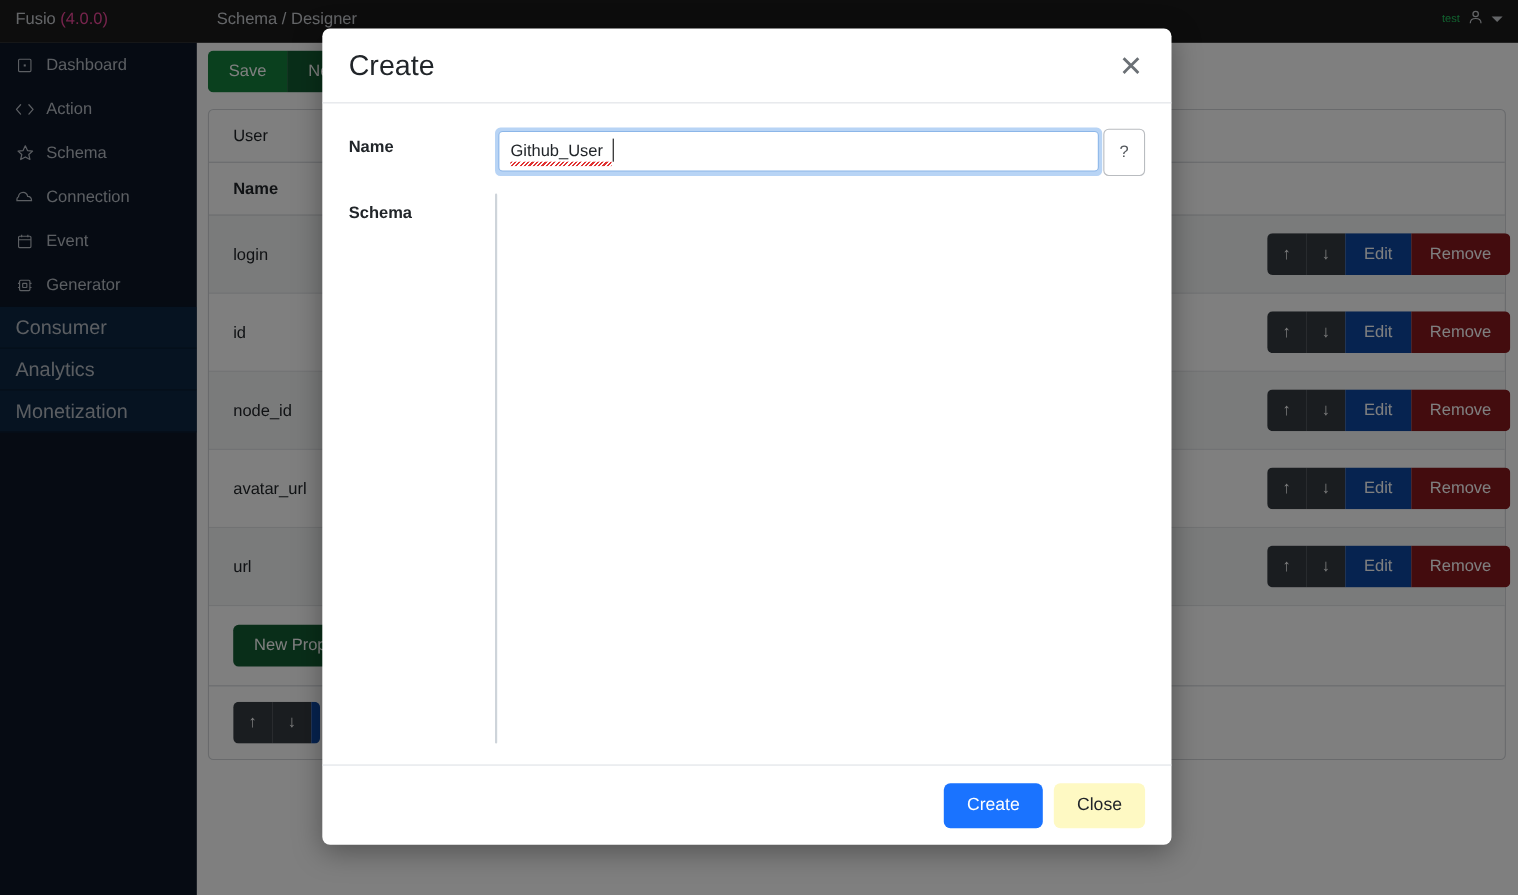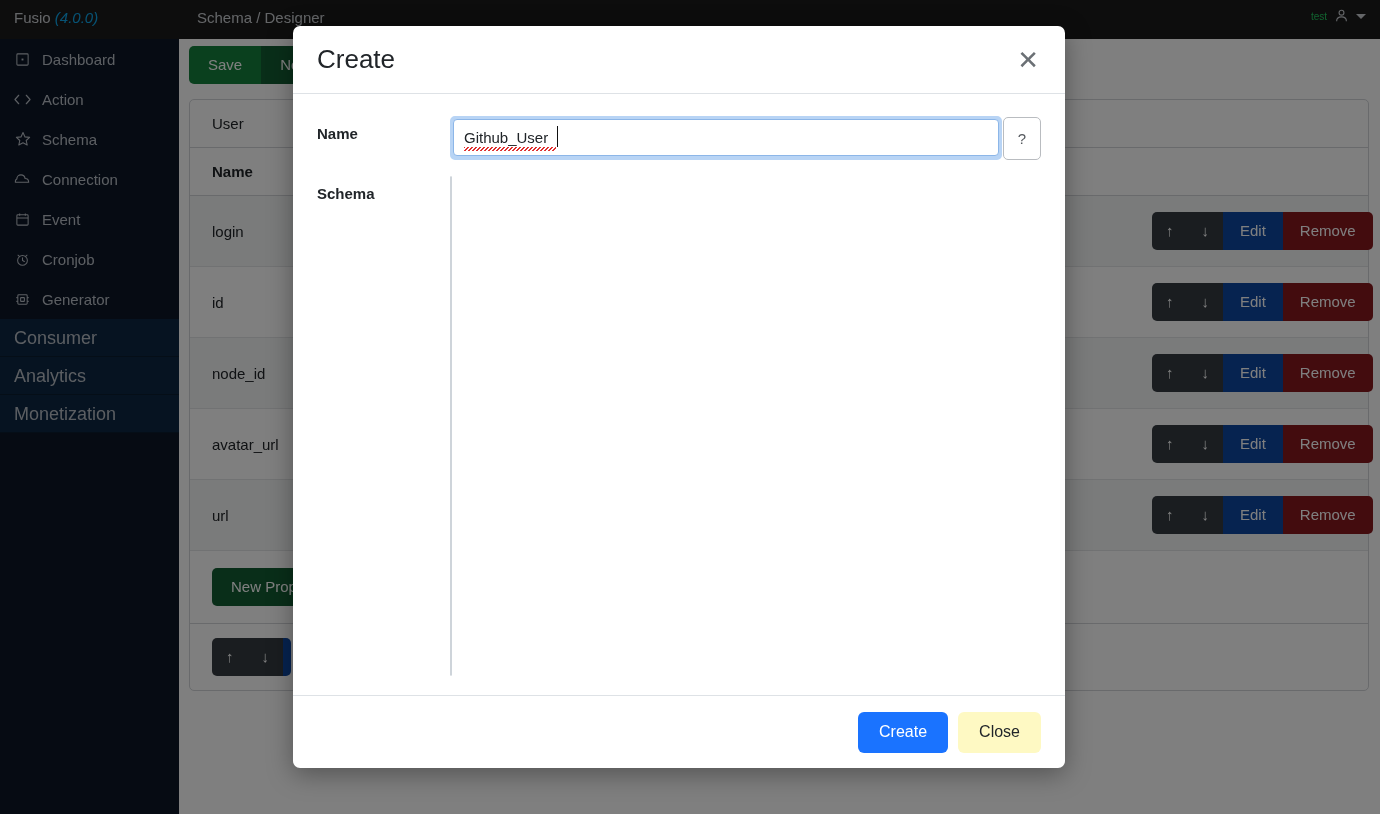--- a/index.html
+++ b/index.html
@@ -16,21 +16,21 @@
   .bg-layer { position: absolute; inset: 0; }
 
   .topbar {
     position: absolute; left: 0; top: 0; width: 1380px; height: 39px;
     background: #1b1b1b; color: #9aa0a6;
   }
   .topbar .brand {
     position: absolute; left: 14px; top: 9px;
     font-size: 15px; color: #c9ccd1;
   }
-  .topbar .brand .ver { color: #0ea5e9; font-style: italic; }
+  .topbar .brand .ver { color: #ec4899; }
   .topbar .crumb {
     position: absolute; left: 197px; top: 9px;
     font-size: 15px; color: #c9ccd1;
   }
   .topbar .user {
     position: absolute; right: 14px; top: 8px;
     font-size: 10px; color: #22c55e;
     display: flex; align-items: center; gap: 7px;
   }
   .topbar .user .caret {
@@ -290,31 +290,20 @@
           <svg width="15" height="15" viewBox="0 0 16 16" fill="none" stroke="#b9bfc6" stroke-width="1.1">
             <rect x="2" y="3" width="12" height="11" rx="1"></rect>
               <line x1="2" y1="6.4" x2="14" y2="6.4"></line>
             <line x1="5" y1="1.5" x2="5" y2="4"></line>
               <line x1="11" y1="1.5" x2="11" y2="4"></line>
           </svg>
         </span>
         <span>Event</span>
       </div>
 
-      <div class="side-item">
-        <span class="ico">
-          <svg width="15" height="15" viewBox="0 0 16 16" fill="none" stroke="#b9bfc6" stroke-width="1.1" stroke-linecap="round">
-            <circle cx="8" cy="9" r="5.2"></circle>
-              <polyline points="8,6.2 8,9 10,10.2"></polyline>
-            <line x1="3.2" y1="3.4" x2="5" y2="5"></line>
-              <line x1="12.8" y1="3.4" x2="11" y2="5"></line>
-          </svg>
-        </span>
-        <span>Cronjob</span>
-      </div>
 
       <div class="side-item">
         <span class="ico">
           <svg width="15" height="15" viewBox="0 0 16 16" fill="none" stroke="#b9bfc6" stroke-width="1.1">
             <rect x="3" y="3" width="10" height="10" rx="1"></rect>
               <rect x="6" y="6" width="4" height="4" rx="0.5"></rect>
             <line x1="1.4" y1="6" x2="3" y2="6"></line>
               <line x1="1.4" y1="10" x2="3" y2="10"></line>
             <line x1="13" y1="6" x2="14.6" y2="6"></line>
               <line x1="13" y1="10" x2="14.6" y2="10"></line>

